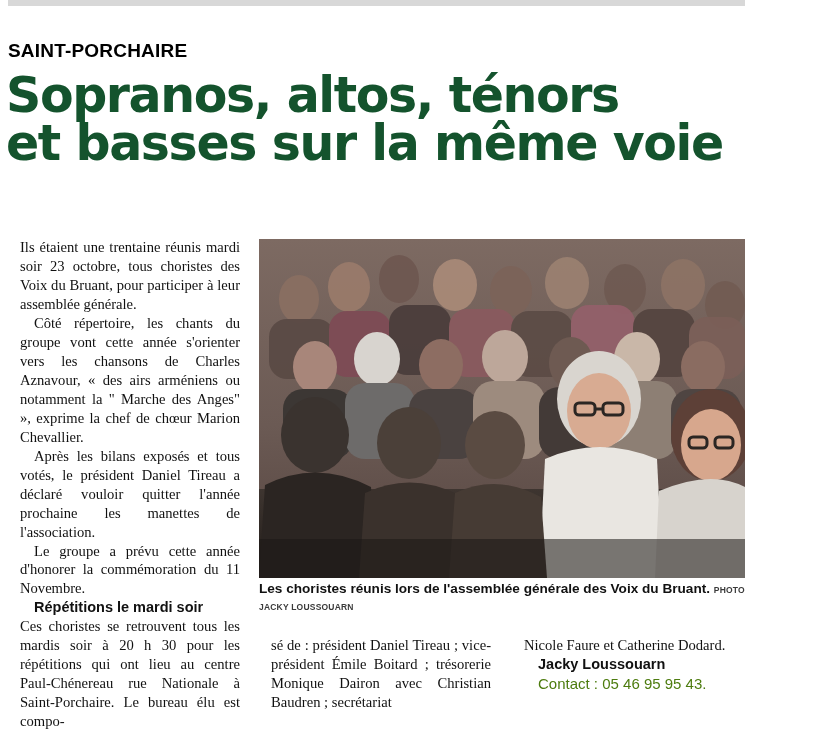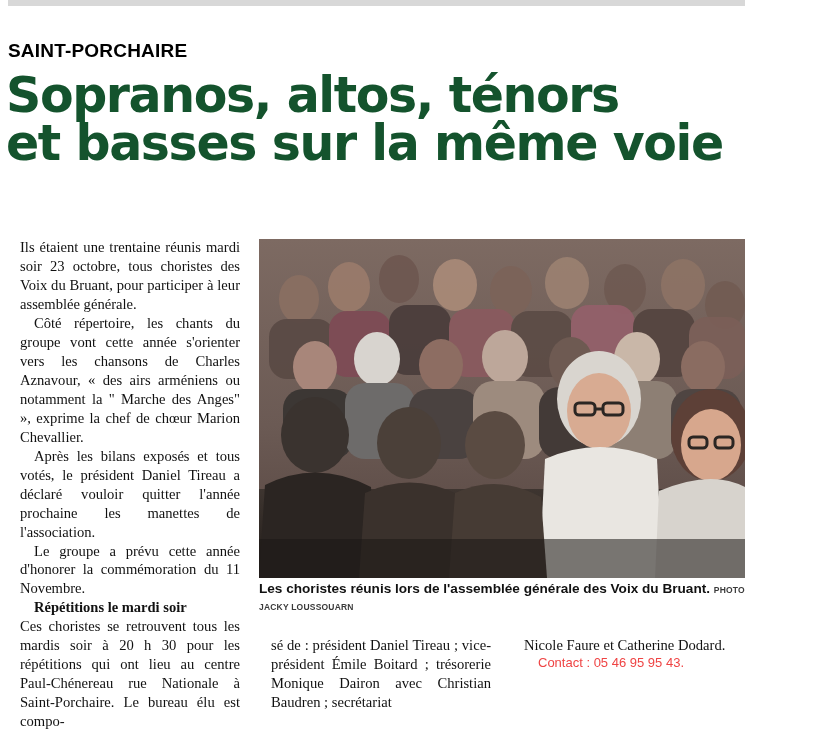--- a/index.html
+++ b/index.html
@@ -73,21 +73,21 @@
   }
   .col p.first {
     text-indent: 0;
   }
   .col-1 {
     left: 8px;
     top: 238px;
     width: 232px;
   }
   .subhead {
-    font-family: Liberation Serif, serif;
+    font-family: Liberation Sans, sans-serif;
     font-weight: bold;
     font-size: 14.5px;
     margin: 12px 0 4px 0;
     text-indent: 0;
     color: #111;
   }
   .col-2 {
     left: 259px;
     top: 636px;
     width: 232px;
@@ -132,24 +132,24 @@
   .byline {
     font-family: "Liberation Sans", sans-serif;
     font-weight: bold;
     font-size: 14.5px;
     margin-top: 2px;
     text-indent: 0;
     color: #111;
   }
   .contact {
     font-family: "Liberation Sans", sans-serif;
-    font-size: 13px;
+    font-size: 15px;
     margin-top: 12px;
     text-indent: 0;
-    color: #ef4444;
+    color: #4d7c0f;
   }
 </style>
 </head>
 <body>
 
 <div class="page">
 
   <div class="top-rule"></div>
 
   <div class="kicker">SAINT-PORCHAIRE</div>
@@ -257,16 +257,17 @@
     <span>Les choristes réunis lors de l'assemblée générale des Voix du Bruant.</span>
     <span class="credit">PHOTO JACKY LOUSSOUARN</span>
   </div>
 
   <div class="col col-2">
     <p class="first">sé de : président Daniel Tireau ; vice-président Émile Boitard ; trésorerie Monique Dairon avec Christian Baudren ; secrétariat</p>
   </div>
 
   <div class="col col-3">
     <p class="first">Nicole Faure et Catherine Dodard.</p>
+    <p class="byline">Jacky Loussouarn</p>
     <p class="contact">Contact : 05 46 95 95 43.</p>
   </div>
 
 </div>
 
 </body></html>

